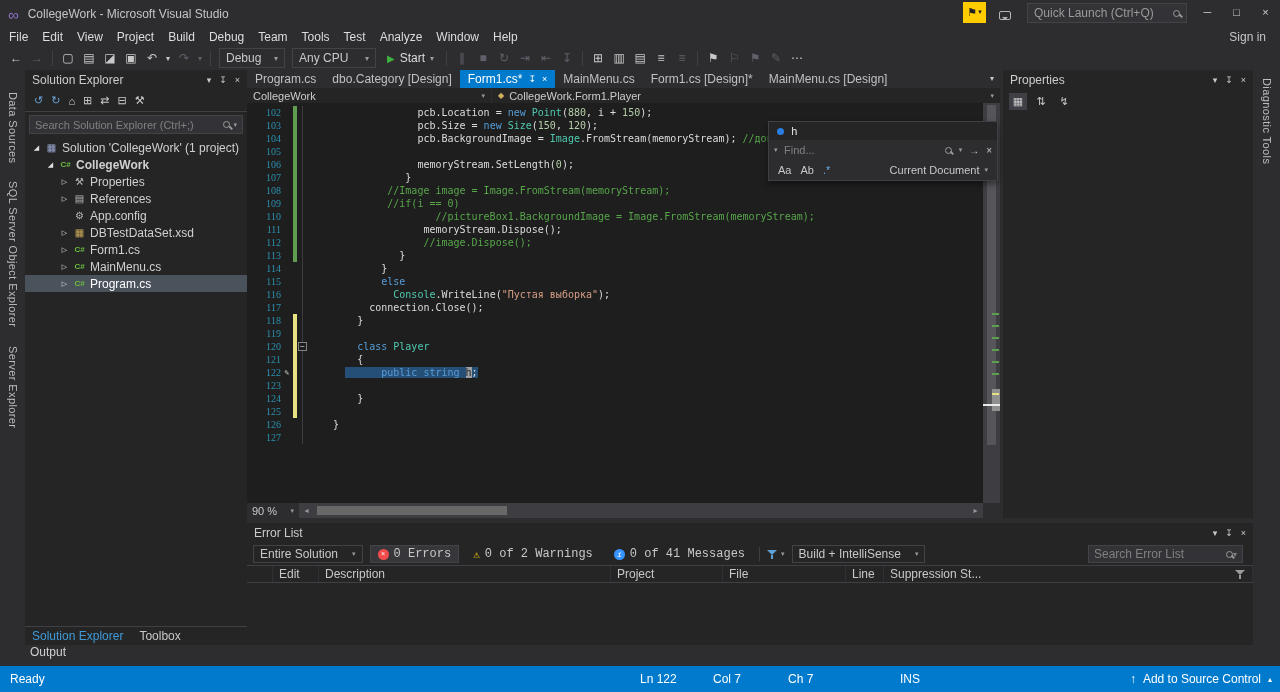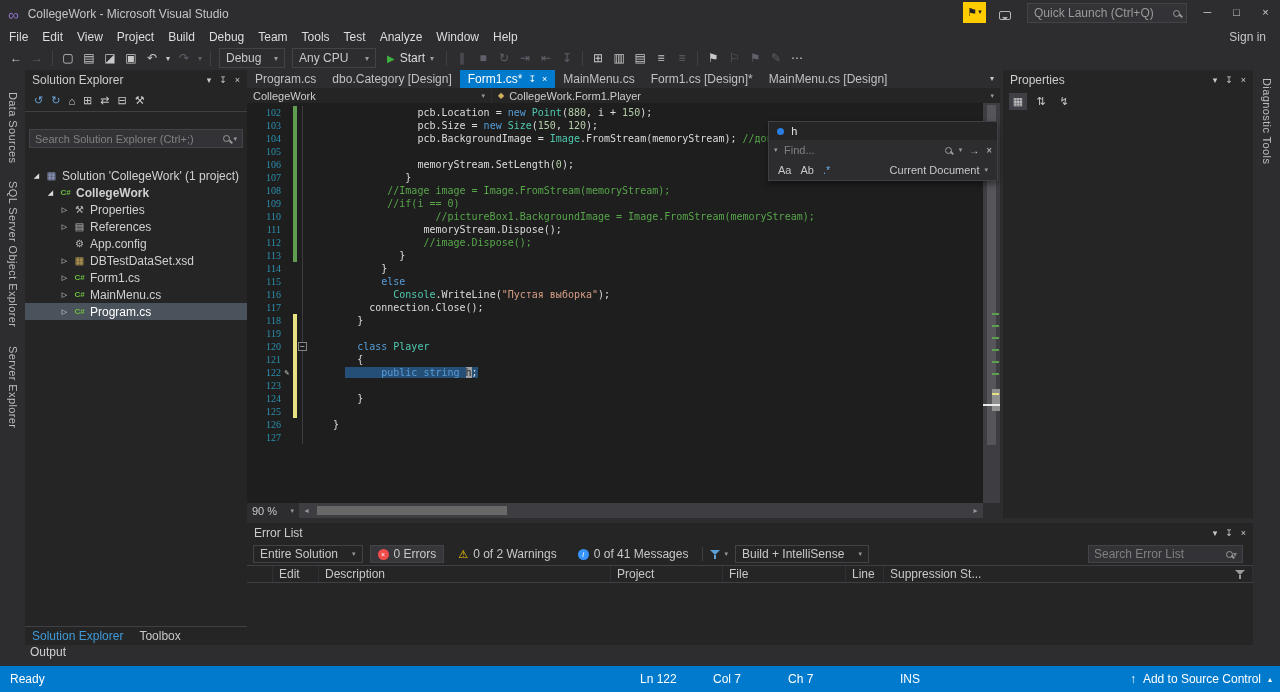--- a/index.html
+++ b/index.html
@@ -53,21 +53,21 @@
   .vtab { writing-mode:vertical-rl; font-size:11px; color:#bcbcbc; letter-spacing:.4px; }
 
   
   .solexp { width:222px; background:#252526; display:flex; flex-direction:column; }
   .panel-title { height:20px; display:flex; align-items:center; padding:0 7px; color:#cccccc; flex:none; }
   .pt-btns { margin-left:auto; display:flex; gap:8px; color:#c8c8c8; }
   .ptb { font-size:9px; }
   .se-toolbar { height:22px; display:flex; align-items:center; gap:8px; padding:0 9px;
     border-bottom:1px solid #3f3f46; flex:none; }
   .seicon { font-size:11px; }
-  .se-search { margin:17px 4px; height:19px; background:#333337; border:1px solid #434346;
+  .se-search { margin:3px 4px; height:19px; background:#333337; border:1px solid #434346;
     display:flex; align-items:center; padding:0 5px; color:#808080; font-size:11px; flex:none; }
   .se-search .mag { margin-left:auto; }
   .se-search .chev { font-size:7px; color:#999; margin-left:3px; }
   .tree { flex:1; overflow:hidden; padding-top:2px; }
   .trow { height:17px; display:flex; align-items:center; color:#d0d0d0; }
   .trow.sel { background:#4a525b; color:#ffffff; }
   .texp { width:15px; text-align:center; font-size:7px; color:#e0e0e0; flex:none; }
   .ticon { width:15px; text-align:center; font-size:10px; margin-right:3px; flex:none; }
   .ticon.csico { font-size:8px; font-weight:bold; }
   .tlabel.bold {font-weight:bold;}
@@ -151,21 +151,21 @@
   .prico { width:18px; height:17px; display:flex; align-items:center; justify-content:center;
     color:#c8c8c8; font-size:11px; }
   .prico.active { border:1px solid #3f3f46; background:#3f3f46; }
   .props-body { flex:1; }
 
   
   .errorlist { margin-top:5px; height:122px; flex:none; background:#252526; display:flex; flex-direction:column; }
   .el-filter { height:22px; display:flex; align-items:center; gap:7px; padding:0 6px; flex:none; }
   .el-combo { height:18px; border:1px solid #434346; display:flex; align-items:center; padding:0 6px; color:#c8c8c8; }
   .el-combo .chev { font-size:7px; color:#999; margin-left:14px; }
-  .el-toggle { height:18px; display:flex; align-items:center; gap:5px; padding:0 7px; color:#c8c8c8; }
+  .el-toggle { height:18px; display:flex; align-items:center; gap:5px; padding:0 7px; color:#c8c8c8;font-family:Liberation Mono, monospace; }
   .el-toggle.boxed { border:1px solid #434346; background:#37373b; }
   .ic-err { width:11px; height:11px; border-radius:50%; background:#f14c4c; color:#fff; font-size:7px;
     line-height:11px; text-align:center; }
   .ic-warn { color:#ffcc00; font-size:11px; }
   .ic-info { width:11px; height:11px; border-radius:50%; background:#3794ff; color:#fff; font-size:8px;
     font-style:italic; line-height:11px; text-align:center; }
   .el-sep { width:1px; height:14px; background:#3f3f46; }
   .funnelwrap { position:relative; width:11px; height:11px; }
   .funnelwrap::before { content:""; position:absolute; left:0; top:1px; border-left:5px solid transparent;
     border-right:5px solid transparent; border-top:5px solid #5ba0d6; }

